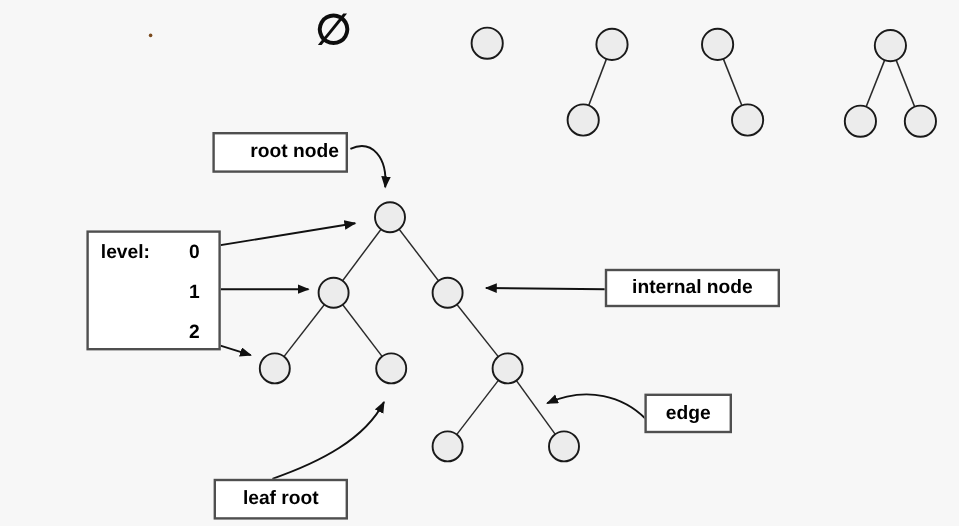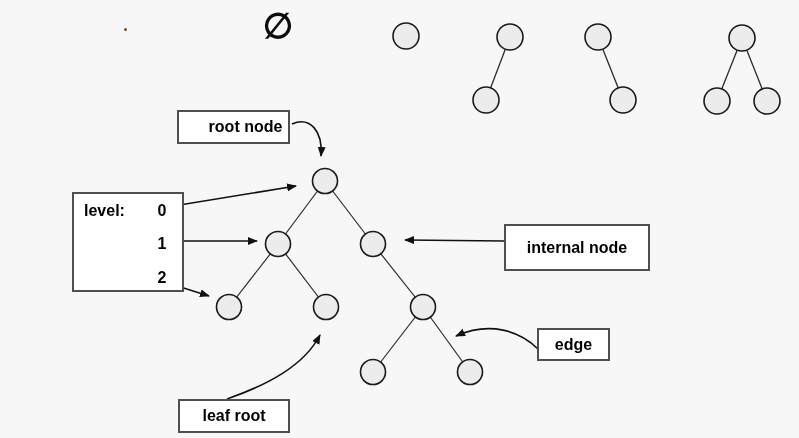--- a/index.html
+++ b/index.html
@@ -150,21 +150,21 @@
     <span>root node</span>
   </div>
 
   <div class="level-box" style="left:41px; top:192px; width:112px; height:100px;">
     <span class="lvl-label">level:</span>
     <span class="lvl-num" style="top:8px;">0</span>
     <span class="lvl-num" style="top:41px;">1</span>
     <span class="lvl-num" style="top:75px;">2</span>
   </div>
 
-  <div class="label-box" style="left:504px; top:224px; width:146px; height:47px;">
+  <div class="label-box" style="left:504px; top:224px; width:146px; height:32px;">
     <span>internal node</span>
   </div>
 
   <div class="label-box" style="left:537px; top:328px; width:73px; height:33px;">
     <span>edge</span>
   </div>
 
   <div class="label-box" style="left:178px; top:399px; width:112px; height:34px;">
     <span>leaf root</span>
   </div>

